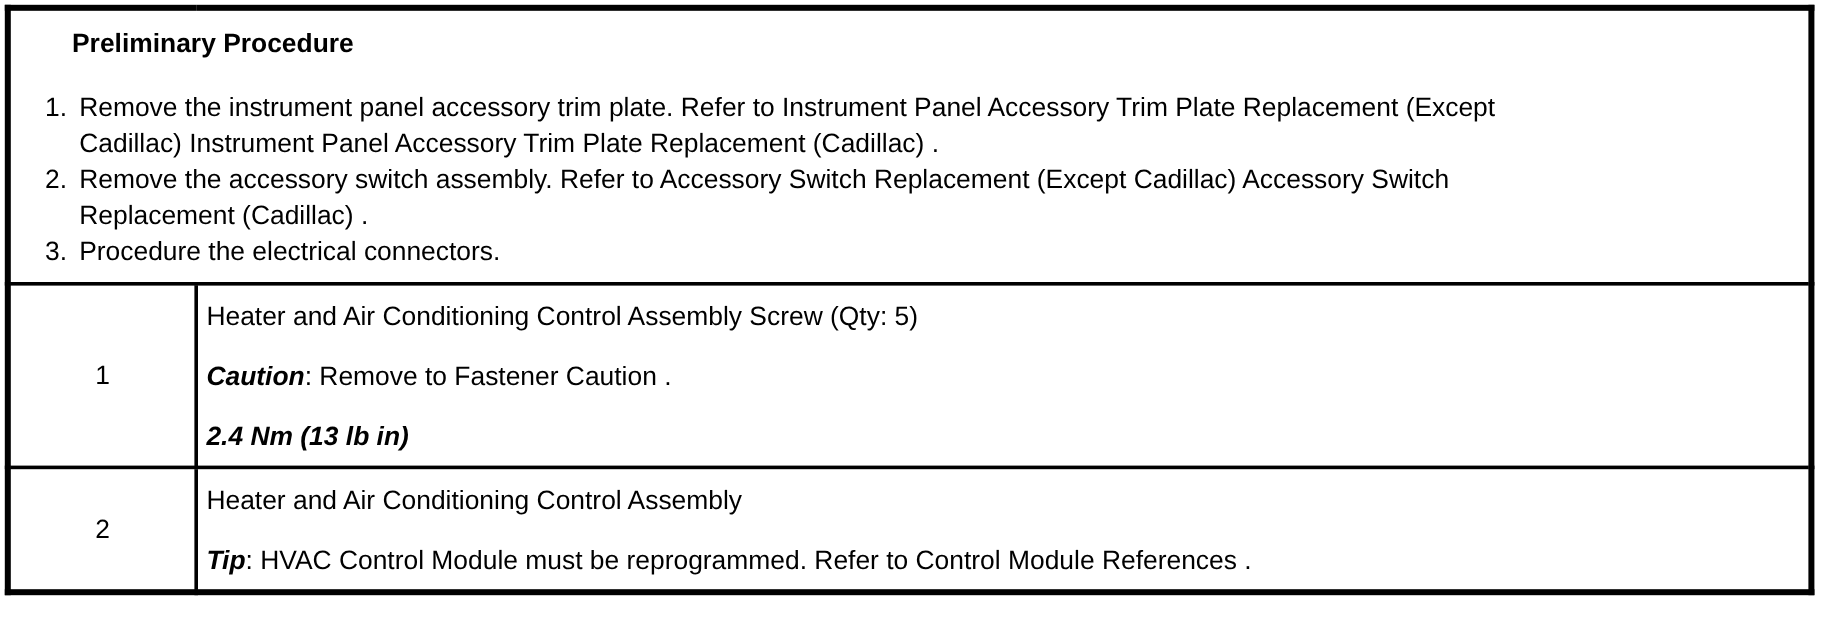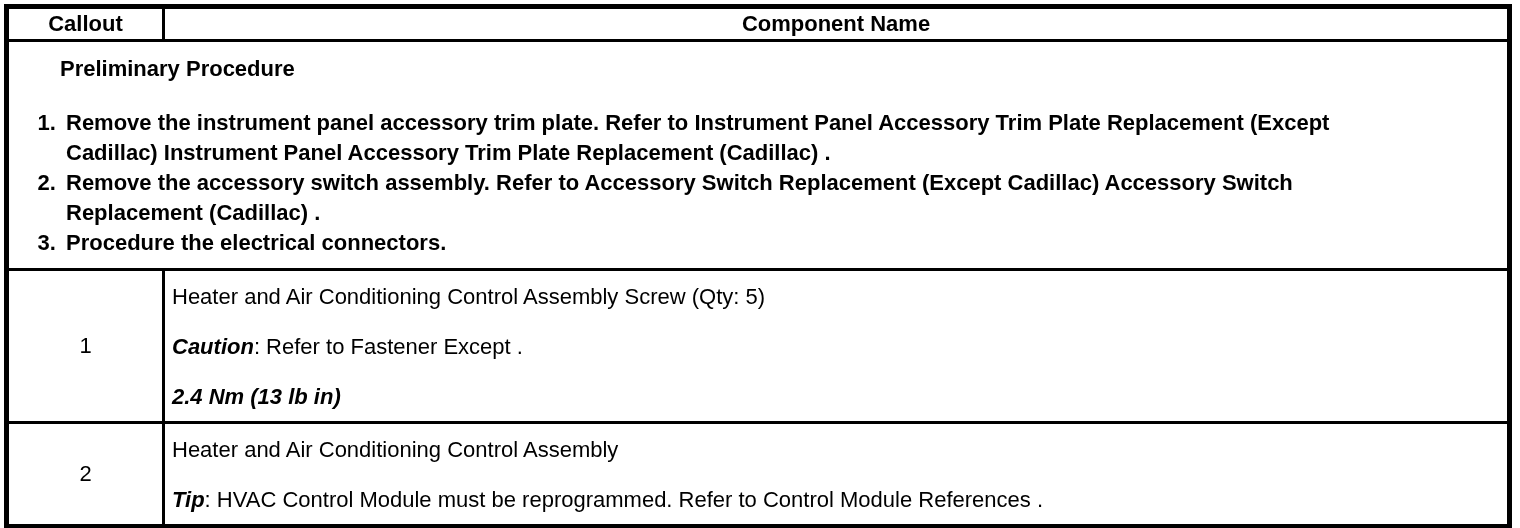--- a/index.html
+++ b/index.html
@@ -41,21 +41,20 @@
     margin: 2px 0 0 47px;
   }
   ol.prelim-steps {
     margin: 24px 0 0 0;
     padding: 0 0 0 49px;
   }
   ol.prelim-steps li {
     line-height: 30px;
     white-space: pre-wrap;
     padding-left: 4px;
-    font-weight: bold;
   }
   td.callout-cell {
     text-align: center;
     line-height: 26px;
   }
   td.comp-cell {
     vertical-align: top;
     padding: 11px 10px 9px 7px;
     line-height: 30px;
   }
@@ -68,43 +67,39 @@
 </style>
 </head>
 <body>
 
 <table class="callout-table">
   <colgroup>
     <col class="col-callout">
     <col class="col-component">
   </colgroup>
   <tbody>
-    <tr>
-      <th class="hdr-cell">Callout</th>
-      <th class="hdr-cell">Component Name</th>
-    </tr>
 
     <tr>
       <td class="prelim-cell" colspan="2">
         <div class="prelim-title">Preliminary Procedure</div>
         <ol class="prelim-steps">
           <li>Remove the instrument panel accessory trim plate. Refer to Instrument Panel Accessory Trim Plate Replacement (Except
 Cadillac) Instrument Panel Accessory Trim Plate Replacement (Cadillac) .</li>
           <li>Remove the accessory switch assembly. Refer to Accessory Switch Replacement (Except Cadillac) Accessory Switch
 Replacement (Cadillac) .</li>
           <li>Procedure the electrical connectors.</li>
         </ol>
       </td>
     </tr>
 
     <tr>
       <td class="callout-cell">1</td>
       <td class="comp-cell comp-cell-r1">
         <p class="comp-line">Heater and Air Conditioning Control Assembly Screw (Qty: 5)</p>
-        <p class="comp-line"><span class="bold-label">Caution</span><span>: Refer to Fastener Except .</span></p>
+        <p class="comp-line"><span class="bold-label">Caution</span><span>: Remove to Fastener Caution .</span></p>
         <p class="comp-line torque-line">2.4 Nm (13 lb in)</p>
       </td>
     </tr>
 
     <tr>
       <td class="callout-cell">2</td>
       <td class="comp-cell comp-cell-r2">
         <p class="comp-line">Heater and Air Conditioning Control Assembly</p>
         <p class="comp-line"><span class="bold-label">Tip</span><span>: HVAC Control Module must be reprogrammed. Refer to Control Module References .</span></p>
       </td>

